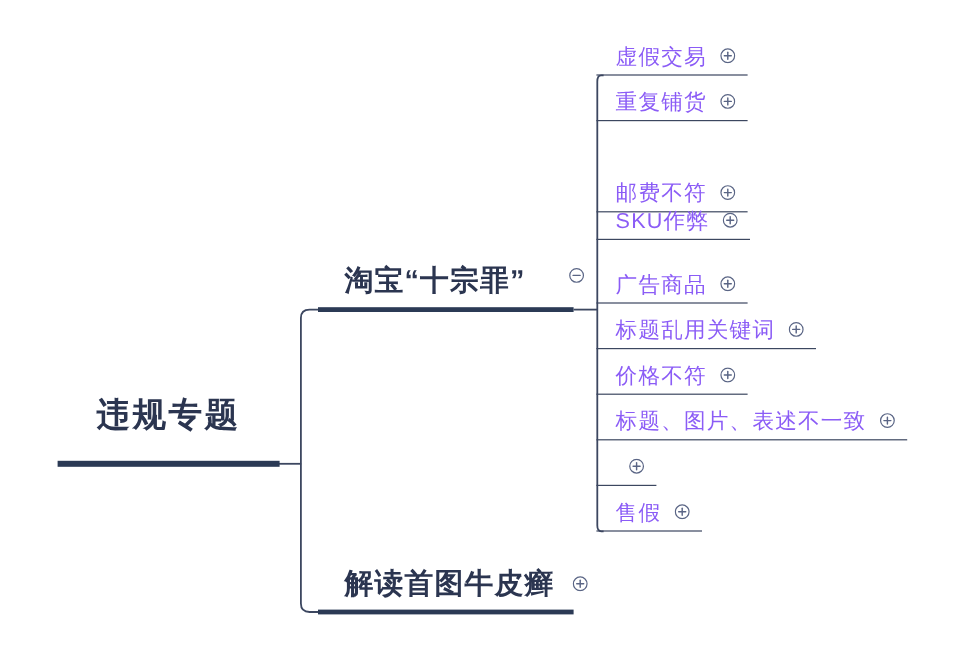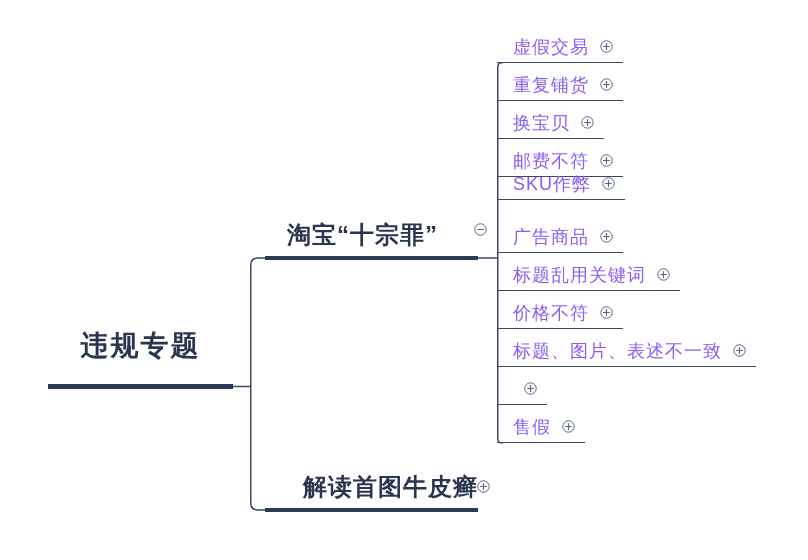--- a/index.html
+++ b/index.html
@@ -28,21 +28,21 @@
   }
 
   
   .branch{
     left:265px;width:213px;height:46px;
     border-bottom:4px solid #2b3a55;
     display:flex;align-items:center;
     padding-left:22px;
   }
   .branch.b1{top:214px;}
-  .branch.b2{top:466px;justify-content:flex-end;}
+  .branch.b2{top:466px;}
   .branch .lbl{
     font-size:24px;font-weight:bold;color:#2b3550;
     letter-spacing:1px;white-space:nowrap;line-height:26px;
   }
 
   
   .leaf{
     left:497px;height:32px;
     border-bottom:1.5px solid #3c4760;
     display:inline-flex;align-items:center;
@@ -119,30 +119,20 @@
   <div class="node leaf" style="top:69px">
     <span class="lbl">重复铺货</span>
     <span class="toggle toggle-plus">
       <svg width="13" height="13" viewBox="0 0 13 13">
           <circle class="ring" cx="6.5" cy="6.5" r="5.7"></circle>
           <line class="bar" x1="3.6" y1="6.5" x2="9.4" y2="6.5"></line>
           <line class="bar v-bar" x1="6.5" y1="3.6" x2="6.5" y2="9.4"></line>
         </svg>
     </span>
   </div>
-  <div class="node leaf" style="top:107px">
-    <span class="lbl">换宝贝</span>
-    <span class="toggle toggle-plus">
-      <svg width="13" height="13" viewBox="0 0 13 13">
-          <circle class="ring" cx="6.5" cy="6.5" r="5.7"></circle>
-          <line class="bar" x1="3.6" y1="6.5" x2="9.4" y2="6.5"></line>
-          <line class="bar v-bar" x1="6.5" y1="3.6" x2="6.5" y2="9.4"></line>
-        </svg>
-    </span>
-  </div>
   <div class="node leaf" style="top:145px">
     <span class="lbl">邮费不符</span>
     <span class="toggle toggle-plus">
       <svg width="13" height="13" viewBox="0 0 13 13">
           <circle class="ring" cx="6.5" cy="6.5" r="5.7"></circle>
           <line class="bar" x1="3.6" y1="6.5" x2="9.4" y2="6.5"></line>
           <line class="bar v-bar" x1="6.5" y1="3.6" x2="6.5" y2="9.4"></line>
         </svg>
     </span>
   </div>

